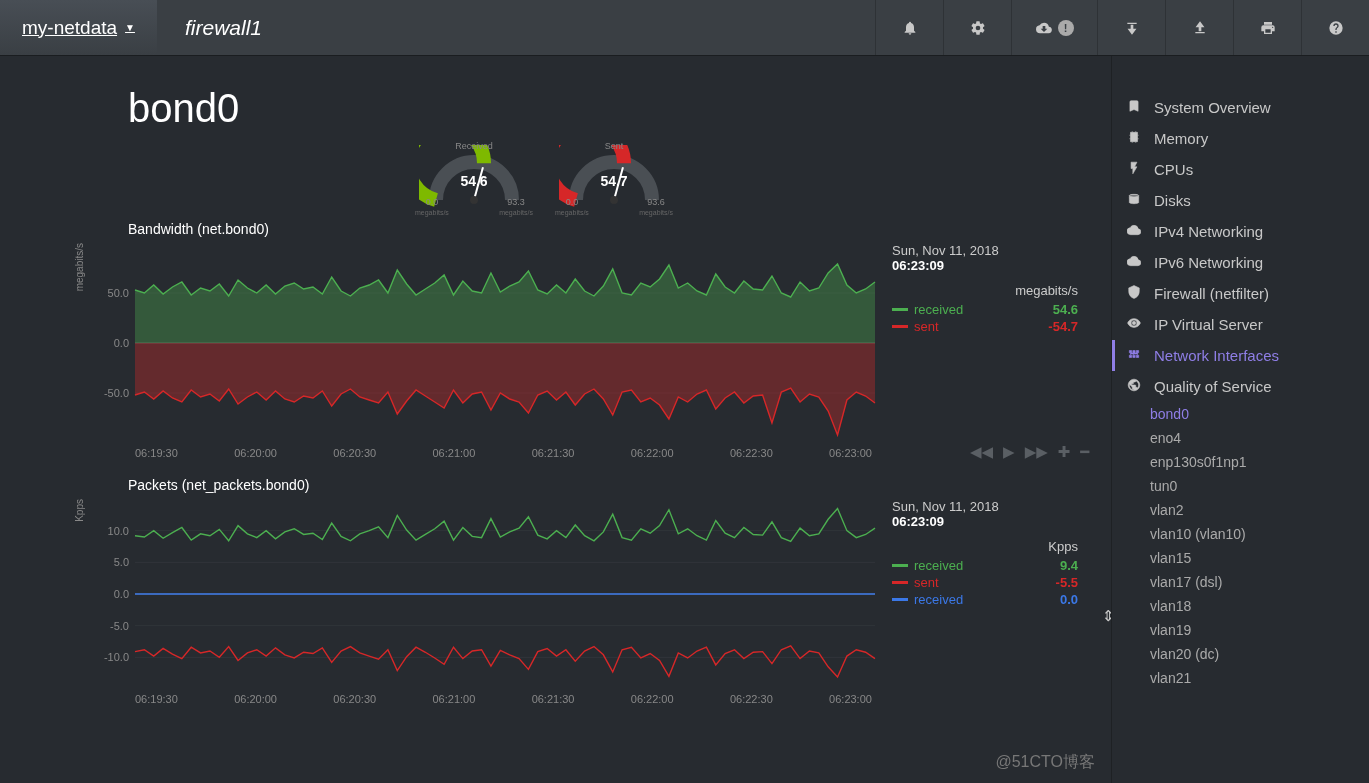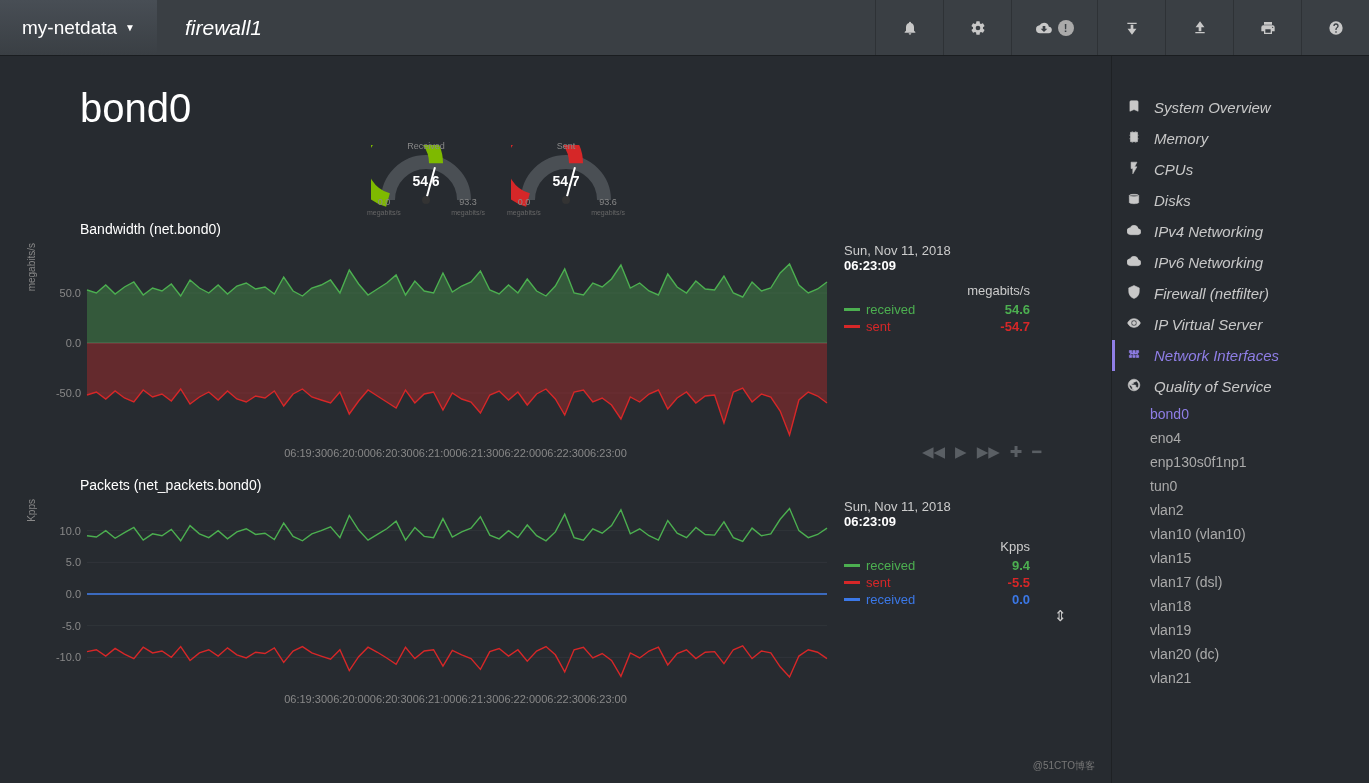--- a/index.html
+++ b/index.html
@@ -23,20 +23,21 @@
 }
 .brand-dd {
   padding: 0 22px;
   height: 100%;
   display: flex;
   align-items: center;
   color: #fff;
   font-size: 19px;
   cursor: pointer;
   background: linear-gradient(#484e55,#3a3f44);
+  text-decoration: underline;
 }
 .brand-dd .caret { margin-left: 8px; font-size: 10px; }
 .host {
   padding: 0 28px;
   color: #fff;
   font-size: 21px;
   font-style: italic;
 }
 .nav-spacer { flex: 1; }
 .nav-icons { display: flex; height: 100%; }
@@ -52,42 +53,41 @@
 }
 .nav-btn svg { width: 16px; height: 16px; fill: currentColor; }
 .nav-btn.cloud { width: 86px; gap: 6px; }
 .nav-btn .bang {
   width: 16px; height: 16px; border-radius: 50%;
   background: #aaa; color: #3a3f44;
   display: flex; align-items: center; justify-content: center;
   font-size: 11px; font-weight: bold;
 }
 
-.main { display: flex; height: calc(100% - 56px); }
+.main { display: flex; height: calc(100% - 56px); padding-left: 48px; }
 .content {
   flex: 1;
   padding: 30px 0 0 26px;
   position: relative;
   overflow: hidden;
 }
 .right-nav {
   width: 258px;
   padding: 36px 0 0 0;
   border-left: 1px solid #1e2124;
   overflow-y: auto;
 }
 .rnav-item {
   display: flex;
   align-items: center;
   gap: 12px;
   padding: 7px 14px;
   color: #c8c8c8;
   font-size: 15px;
   cursor: pointer;
-  font-style: italic;
 }
 .rnav-item.active {
   color: #8f7ee6;
   border-left: 3px solid #8f7ee6;
   padding-left: 11px;
   font-weight: 500;
 }
 .rnav-item .ico { width: 16px; text-align: center; font-size: 14px; flex-shrink: 0; }
 .rnav-sub {
   padding: 4px 14px 4px 38px;
@@ -146,42 +146,42 @@
 }
 .leg-date { color: #ccc; font-size: 13px; }
 .leg-time { color: #fff; font-weight: bold; margin-bottom: 10px; }
 .leg-unit { text-align: right; color: #ccc; font-size: 13px; margin-bottom: 4px; }
 .leg-row { display: flex; align-items: center; gap: 6px; margin-bottom: 2px; font-size: 13px; }
 .leg-swatch { width: 16px; height: 3px; }
 .leg-name { flex: 1; }
 .leg-val { font-weight: bold; }
 .xticks {
   display: flex;
-  justify-content: center;
+  justify-content: space-between;
   font-size: 11px;
   color: #888;
   padding: 4px 8px 0 35px;
 }
 .chart-ctrl {
   position: absolute;
   bottom: -2px;
   left: 870px;
   display: flex;
   gap: 10px;
   color: #5a5f64;
   font-size: 15px;
   align-items: center;
 }
 .chart-ctrl span { cursor: pointer; }
 .watermark {
   position: absolute;
   bottom: 10px;
   right: 16px;
   color: #777;
-  font-size: 10px;
+  font-size: 16px;
 }
 </style>
 </head>
 <body>
 
 <div class="navbar">
   <div class="brand-dd">
     <span>my-netdata</span>
     <span class="caret">▼</span>
   </div>

